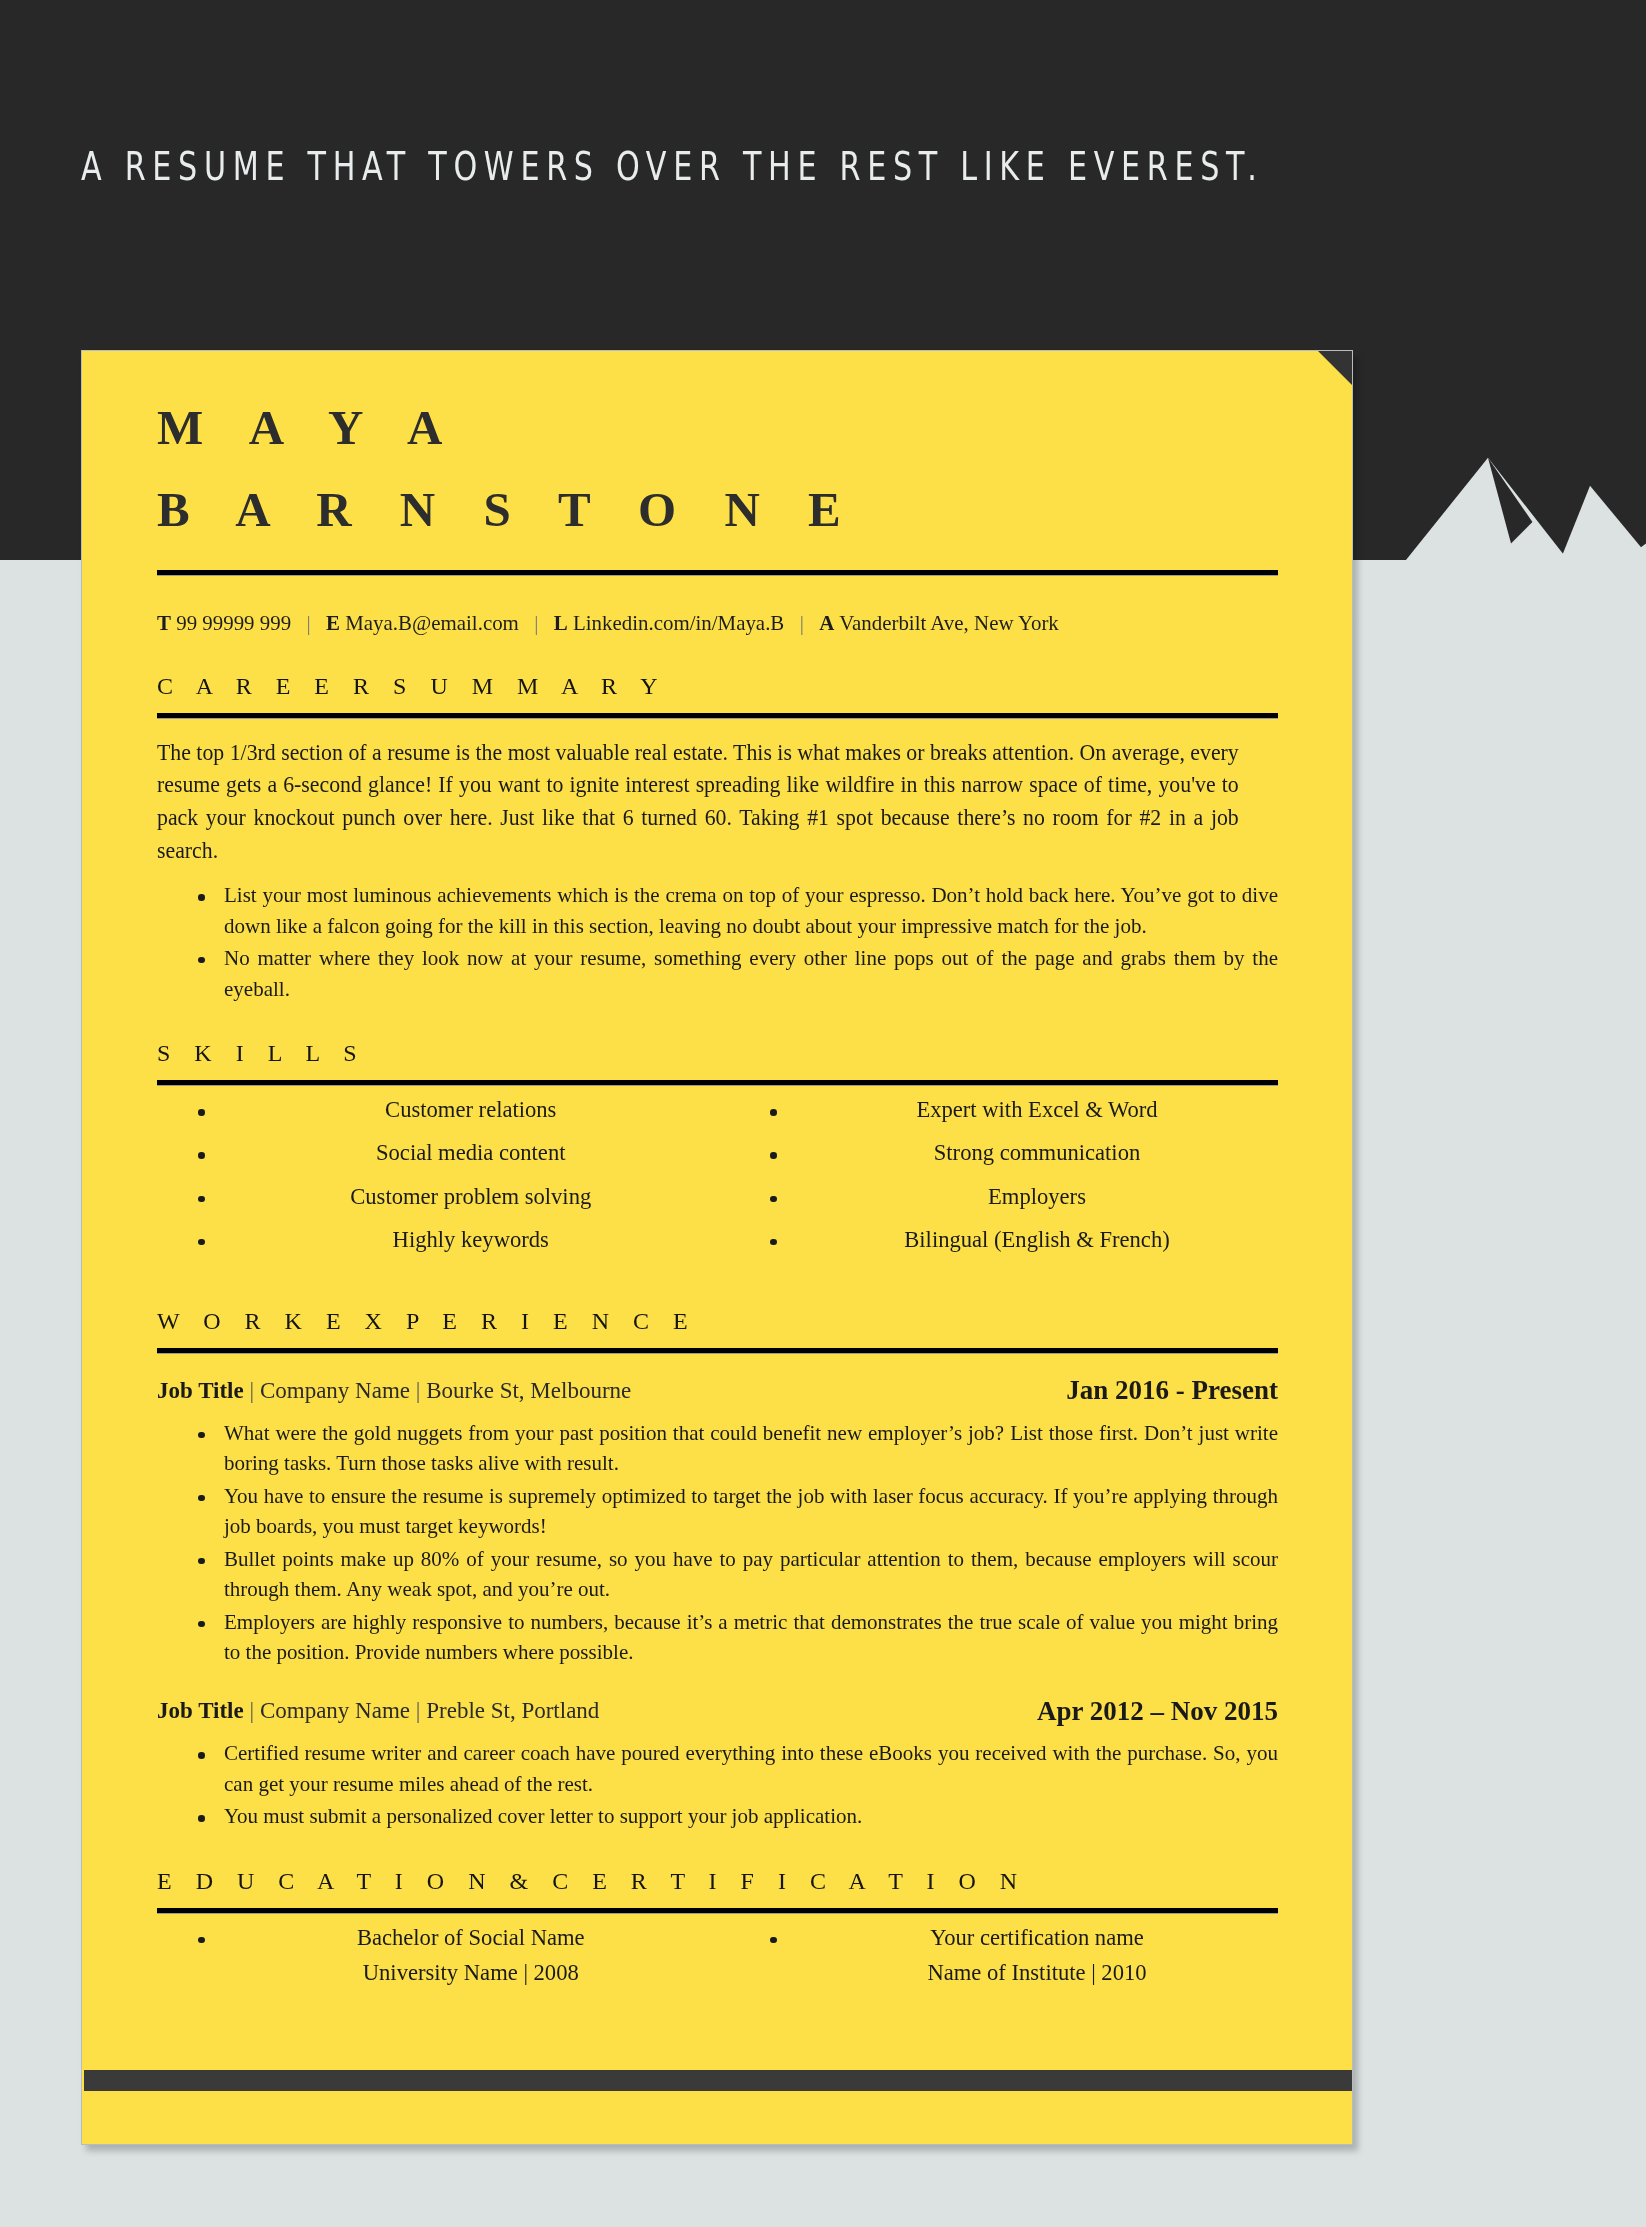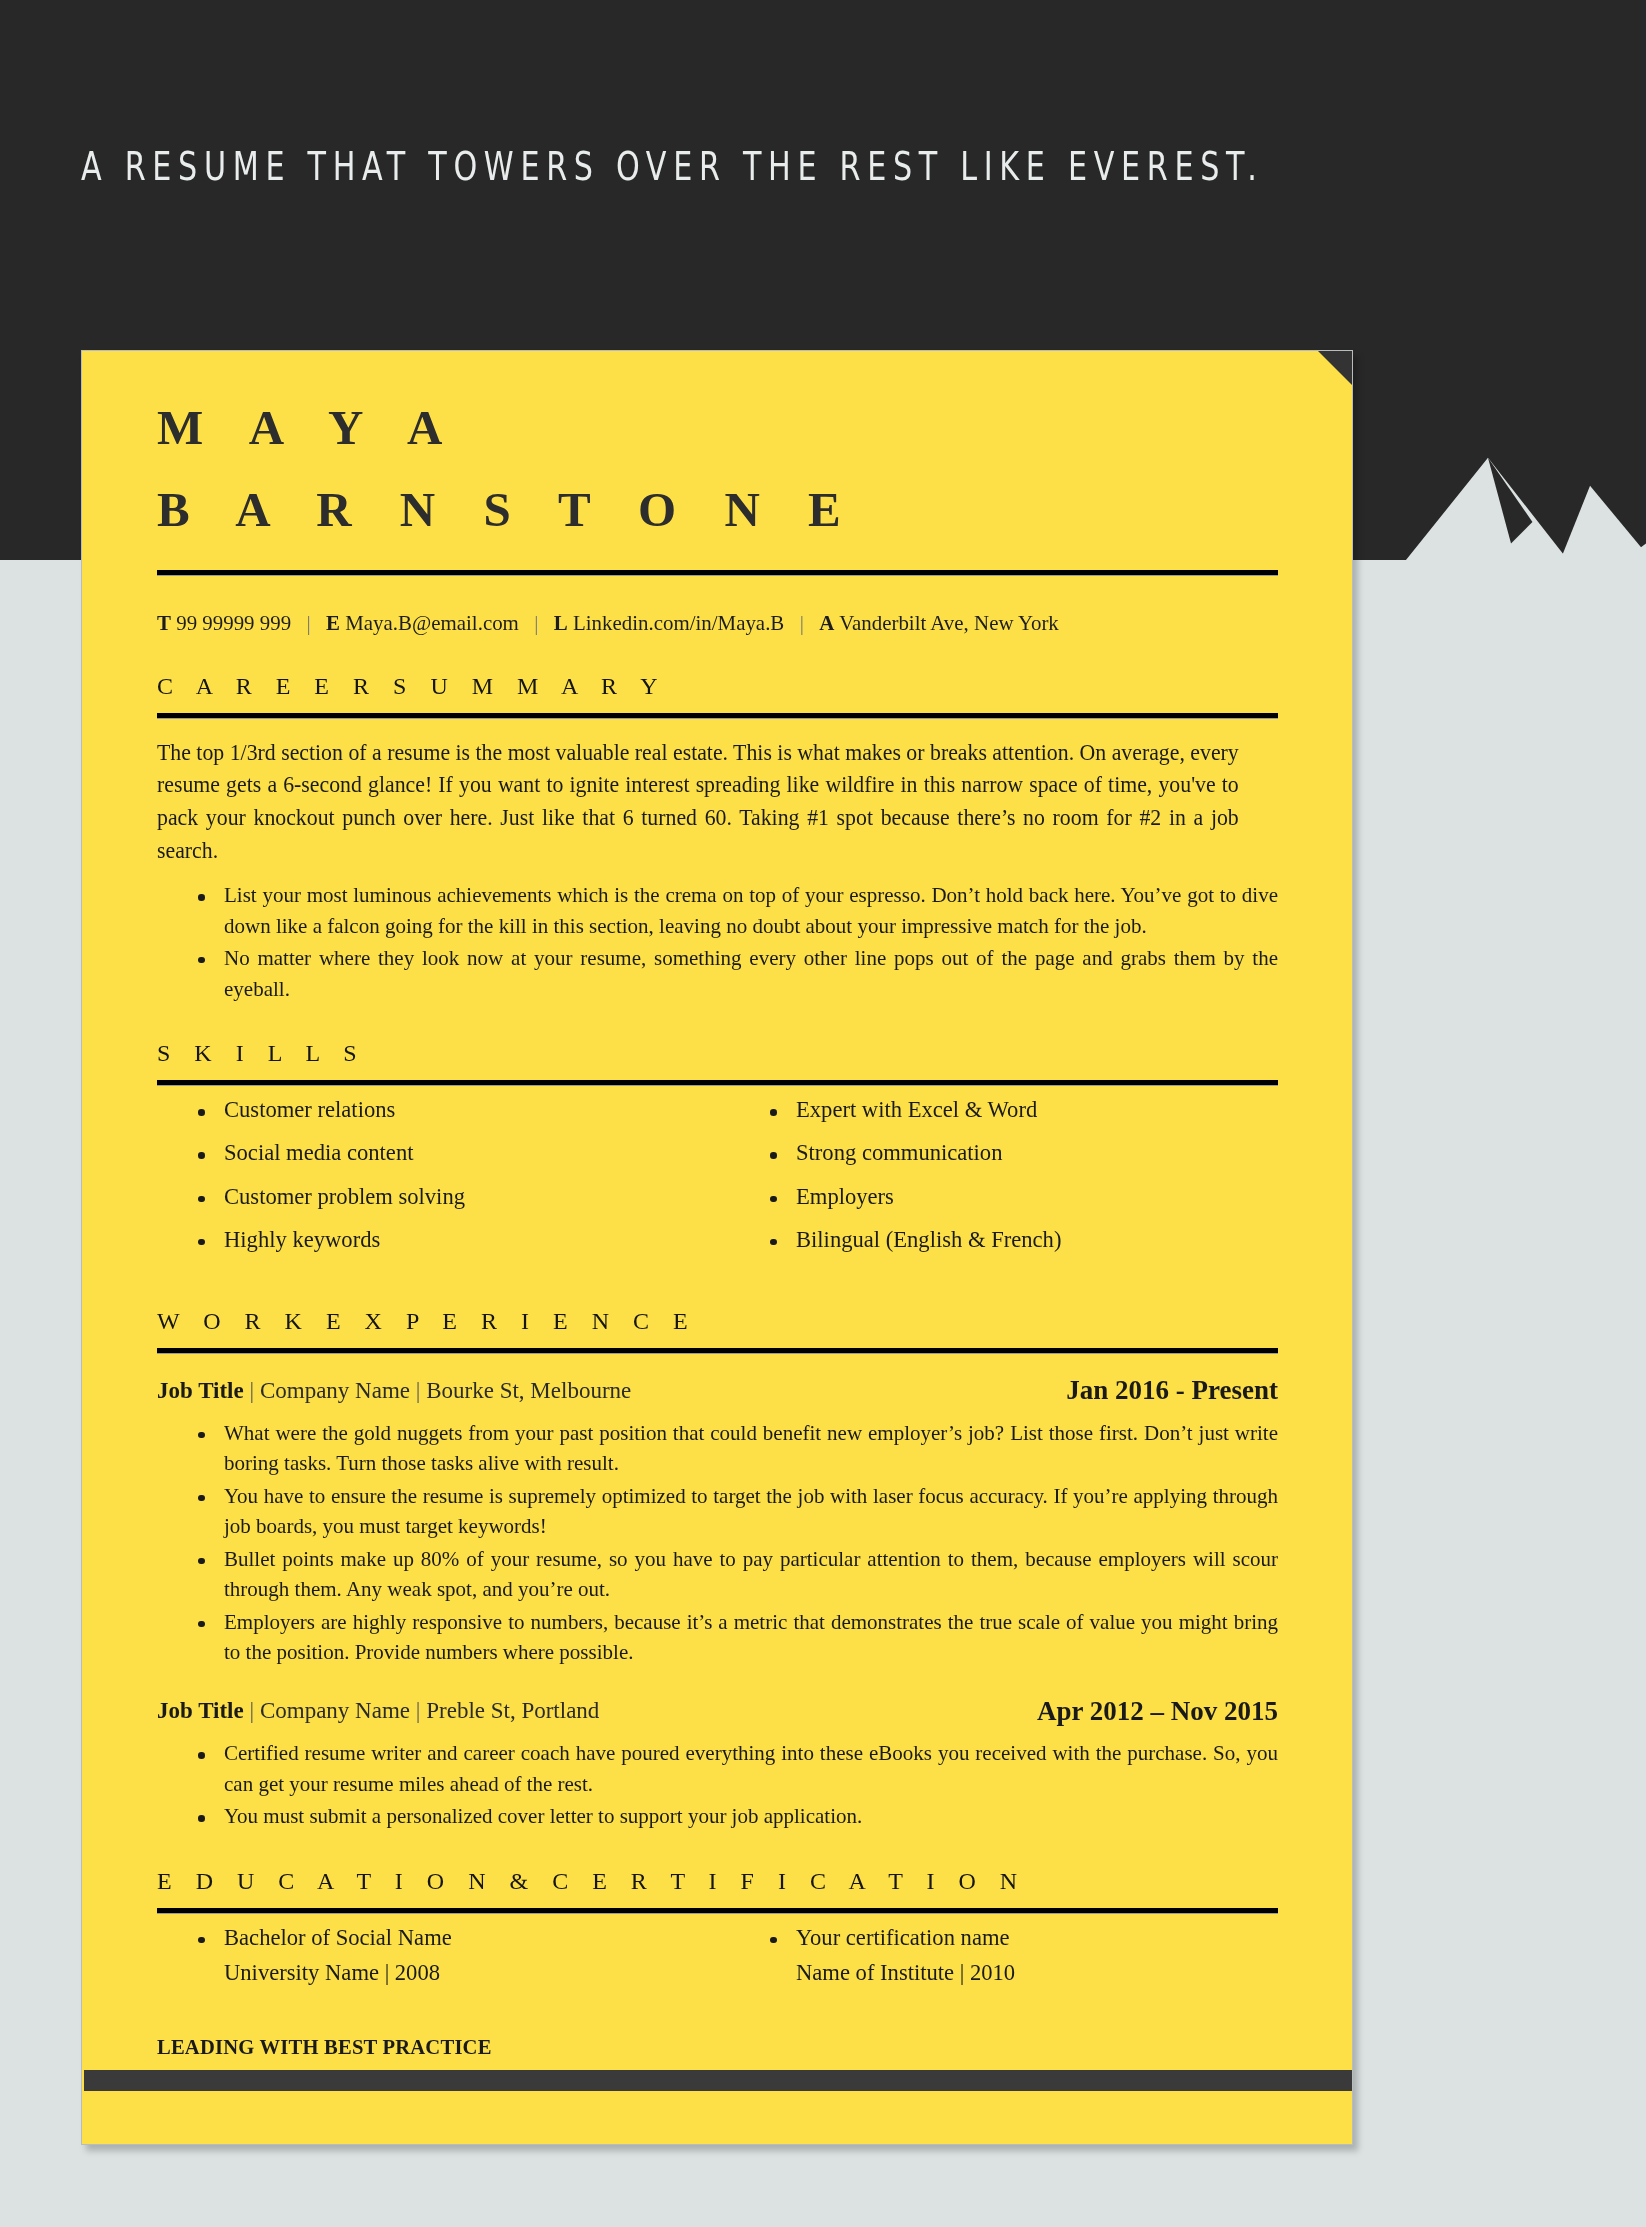--- a/index.html
+++ b/index.html
@@ -195,20 +195,21 @@
   }
   .two-col .col { width: 50%; box-sizing: border-box; }
   .two-col .col:last-child { padding-left: 11.5px; }
   ul.plain {
     margin: 0;
     padding: 0 0 0 41px;
     list-style: none;
     font-size: 22.6px;
     line-height: 1.0;
     color: #1a1a1a;
+    text-align: center;
   }
   ul.plain > li {
     position: relative;
     padding-left: 26px;
     margin-bottom: 20.6px;
   }
   ul.plain > li::before {
     content: "";
     position: absolute;
     left: 0;
@@ -392,20 +393,19 @@
           <ul class="plain">
             <li>
               <span>Your certification name</span>
               <span class="sub">Name of Institute | 2010</span>
             </li>
           </ul>
         </div>
       </div>
     </div>
 
-    <div id="footer-note">LEADING WITH BEST PRACTICE</div>
 
   </div>
 
   <div id="page-bottom-bar"></div>
   <div id="page-border"></div>
 </div>
 
 
 </body></html>

